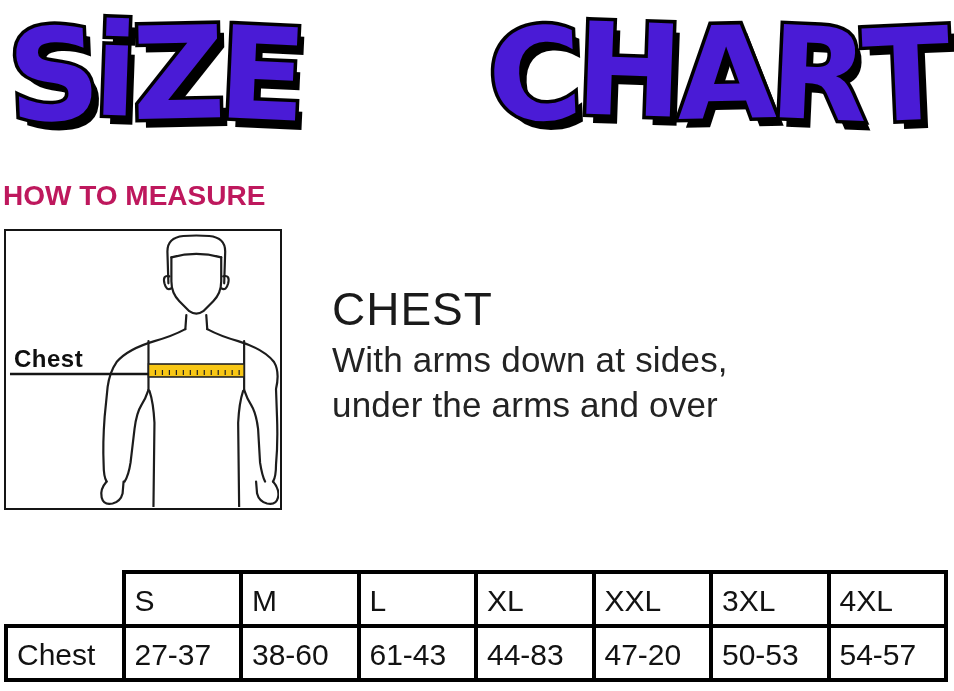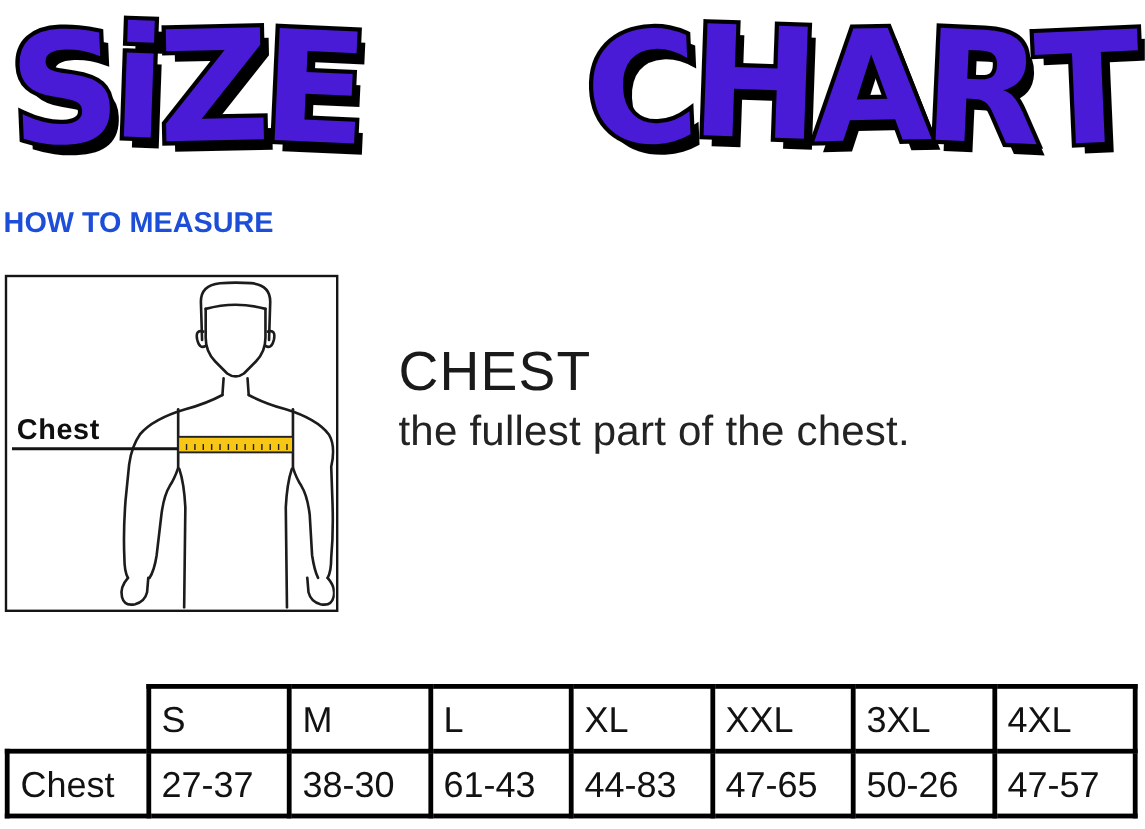--- a/index.html
+++ b/index.html
@@ -28,22 +28,22 @@
     white-space:nowrap;
   }
   .title-word .ch { display:inline-block; }
   .title-word .ch:nth-child(4n+1){ transform:rotate(-2.5deg) translateY(3px); }
   .title-word .ch:nth-child(4n+2){ transform:rotate(2deg) translateY(-2px); }
   .title-word .ch:nth-child(4n+3){ transform:rotate(-1.2deg) translateY(1px); }
   .title-word .ch:nth-child(4n){ transform:rotate(2.6deg) translateY(2px); }
 
   
   .htm-heading {
-    position:absolute; left:3px; top:171px;
-    font-size:24px; line-height:30px; font-weight:700; color:#1d4ed8;
+    position:absolute; left:3px; top:181px;
+    font-size:28px; line-height:30px; font-weight:700; color:#be185d;
     letter-spacing:0px;
   }
 
   
   .figure-box {
     position:absolute; left:4px; top:229px;
     width:278px; height:281px;
     border:2.5px solid #151515; background:#fff;
   }
   .figure-box svg { position:absolute; left:0; top:0; }
@@ -120,41 +120,42 @@
       <rect x="143" y="133" width="96" height="13" stroke="#222" stroke-width="1.6" fill="#F8C715"></rect>
       <path stroke="#222" stroke-width="1.2" d="M150 139 L150 144 M157 139 L157 144 M164 139 L164 144 M171 139 L171 144 M178 139 L178 144 M185 139 L185 144 M192 139 L192 144 M199 139 L199 144 M206 139 L206 144 M213 139 L213 144 M220 139 L220 144 M227 139 L227 144 M234 139 L234 144"></path>
 
       <path stroke="#151515" stroke-width="2.4" d="M 4 143 L 143 143"></path>
     </svg>
     <div class="chest-pointer-label">Chest</div>
   </div>
 
   <div class="instructions">
     <div class="chest-heading">CHEST</div>
-    <div class="instr-line">the fullest part of the chest.</div>
+    <div class="instr-line">With arms down at sides,</div>
+    <div class="instr-line">under the arms and over</div>
   </div>
 
   <table class="size-table">
     <tbody>
       <tr>
         <td class="corner"></td>
         <td>S</td>
         <td>M</td>
         <td>L</td>
         <td>XL</td>
         <td>XXL</td>
         <td>3XL</td>
         <td>4XL</td>
       </tr>
       <tr>
         <td>Chest</td>
         <td>27-37</td>
-        <td>38-30</td>
+        <td>38-60</td>
         <td>61-43</td>
         <td>44-83</td>
-        <td>47-65</td>
-        <td>50-26</td>
-        <td>47-57</td>
+        <td>47-20</td>
+        <td>50-53</td>
+        <td>54-57</td>
       </tr>
     </tbody>
   </table>
 
 </div>
 
 </body></html>

